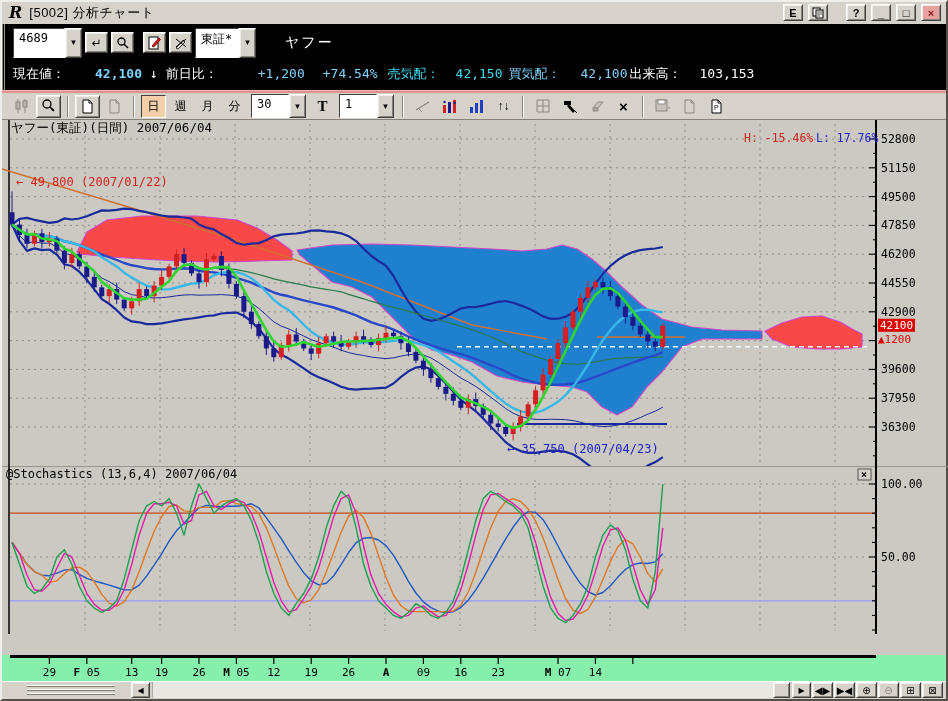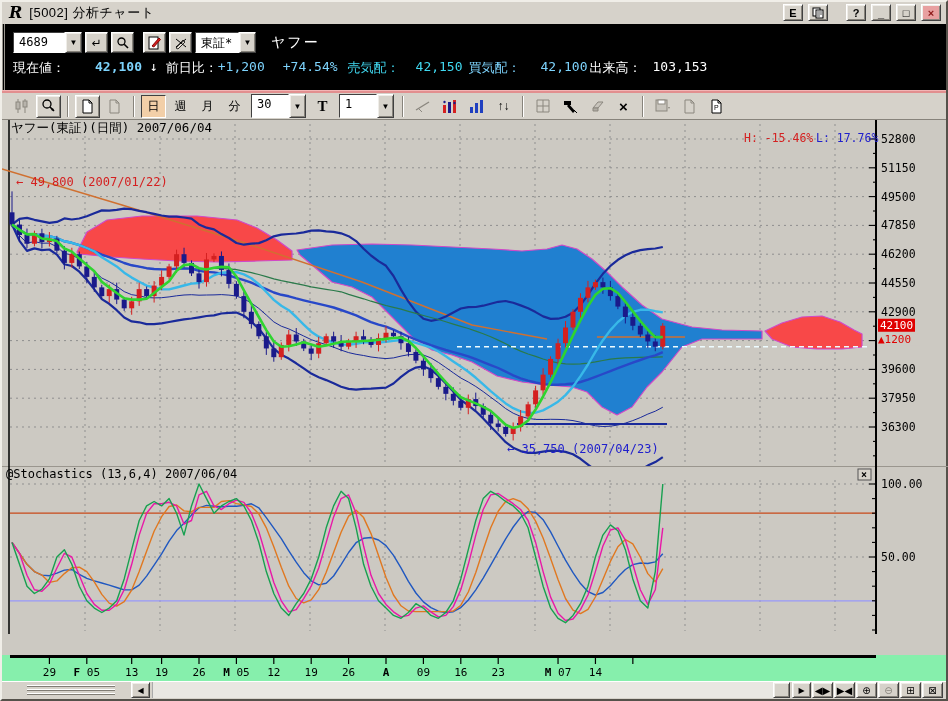--- a/index.html
+++ b/index.html
@@ -15,29 +15,29 @@
 .tb-spacer{flex:1}
 .raised{background:#d6d2ca;border:1px solid;border-color:#fff #404040 #404040 #fff;
   box-shadow:inset 1px 1px 0 #efede8, inset -1px -1px 0 #87837b}
 .tbtn{width:20px;height:17px;display:flex;align-items:center;justify-content:center;
   font-size:11px;font-weight:bold;color:#000;cursor:default}
 .tbtn.close{background:#e8a0a0;color:#8c1818}
 .gap8{width:8px}
 
 .blackpanel{height:75px;background:#000;border-left:3px double #9a968e;padding-top:3px}
 .row1{height:32px;display:flex;align-items:center;padding:0 8px;gap:3px}
-.row2{height:30px;display:flex;padding:0 8px;font-size:13px;color:#fff;
+.row2{height:30px;display:flex;align-items:center;padding:0 8px;font-size:13px;color:#fff;
   font-family:"DejaVu Sans Mono","Liberation Mono",monospace;white-space:nowrap}
-.combo{display:flex;height:21px;background:#fff}
+.combo{display:flex;height:30px;background:#fff}
 .combo .val{padding:2px 5px;font-size:12px;color:#000;
   font-family:"DejaVu Sans Mono","Liberation Mono",monospace;border:1px solid;
   border-color:#404040 #fff #fff #404040;background:#fff;min-width:44px}
 .combo .drop{width:17px;display:flex;align-items:center;justify-content:center;font-size:8px}
 .ibtn{width:23px;height:21px;display:flex;align-items:center;justify-content:center;font-size:12px}
-.sym-name{color:#fff;font-size:14px;margin-left:12px;letter-spacing:2px}
+.sym-name{color:#fff;font-size:14px;margin-left:26px;letter-spacing:2px}
 .q-lab{color:#fff}
 .q-pink{color:#7dd3fc}
 .q-cyan{color:#40d8f0}
 .q-bold{font-weight:bold}
 .pinkstrip{height:4px;background:#e28f8f;border-top:1px solid #f2b5b5}
 
 .toolbar{height:29px;display:flex;align-items:center;padding:0 7px;gap:2px;background:#d6d2ca}
 .tool{width:25px;height:23px;display:flex;align-items:center;justify-content:center;
   font-size:12px;color:#000}
 .tool.flat{border:1px solid transparent;box-shadow:none;background:transparent}
@@ -119,28 +119,28 @@
         <span class="val">東証*</span>
         <span class="drop raised">▼</span>
       </span>
       <span class="sym-name">ヤフー</span>
     </div>
     <div class="row2">
       <span class="q-lab" style="margin-left:0">現在値：</span>
       <span class="q-pink q-bold" style="margin-left:30px">42,100</span>
       <span class="q-lab" style="margin-left:8px">↓</span>
       <span class="q-lab" style="margin-left:8px">前日比：</span>
-      <span class="q-pink" style="">+1,200</span>
+      <span class="q-pink" style="margin-left:40px">+1,200</span>
       <span class="q-pink" style="margin-left:18px">+74.54%</span>
       <span class="q-cyan" style="margin-left:10px">売気配：</span>
       <span class="q-cyan" style="margin-left:16px">42,150</span>
       <span class="q-pink" style="margin-left:6px">買気配：</span>
       <span class="q-pink" style="margin-left:20px">42,100</span>
       <span class="q-lab" style="margin-left:2px">出来高：</span>
-      <span class="q-lab" style="margin-left:11px">103,153</span>
+      <span class="q-lab" style="margin-left:18px">103,153</span>
     </div>
   </div>
   <div class="pinkstrip"></div>
 
   <div class="toolbar">
     <span class="tool flat dis">
       <svg width="15" height="16" viewBox="0 0 15 16">
           <line x1="4" y1="1" x2="4" y2="15" stroke="#8b877f"></line>
           <rect x="2" y="4" width="4" height="7" fill="#b8b4ac" stroke="#8b877f"></rect>
           <line x1="11" y1="1" x2="11" y2="15" stroke="#8b877f"></line>

